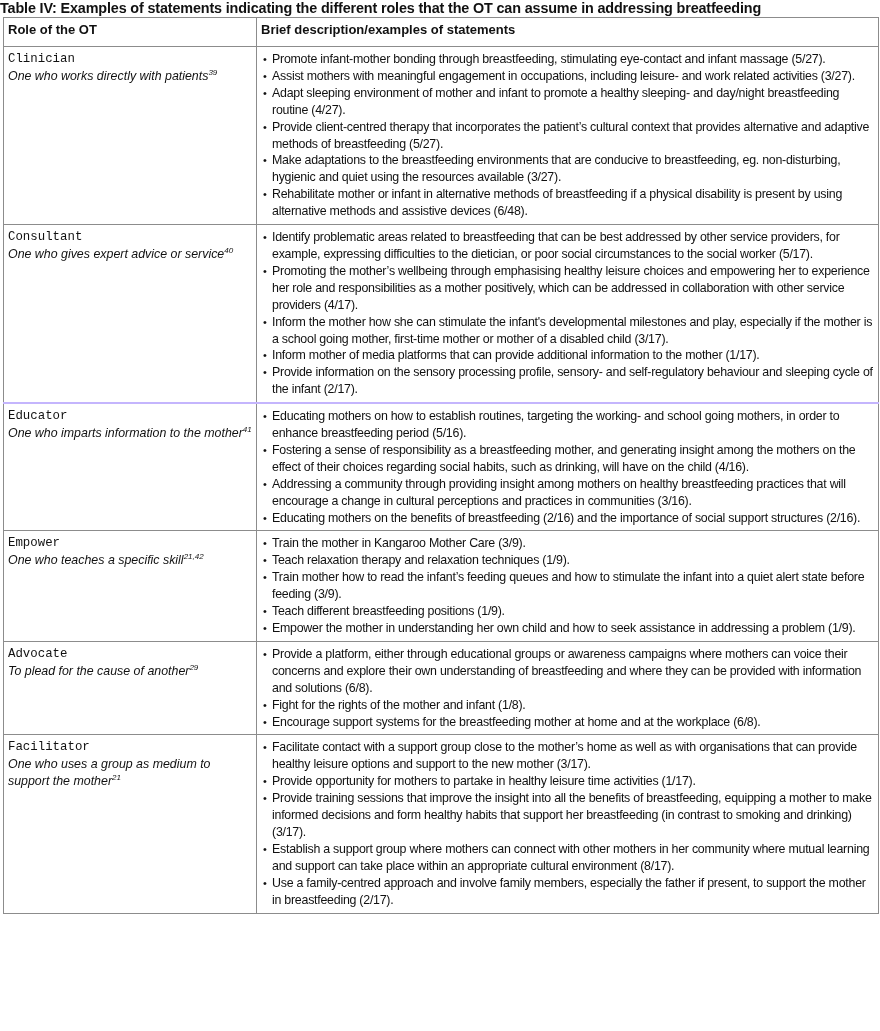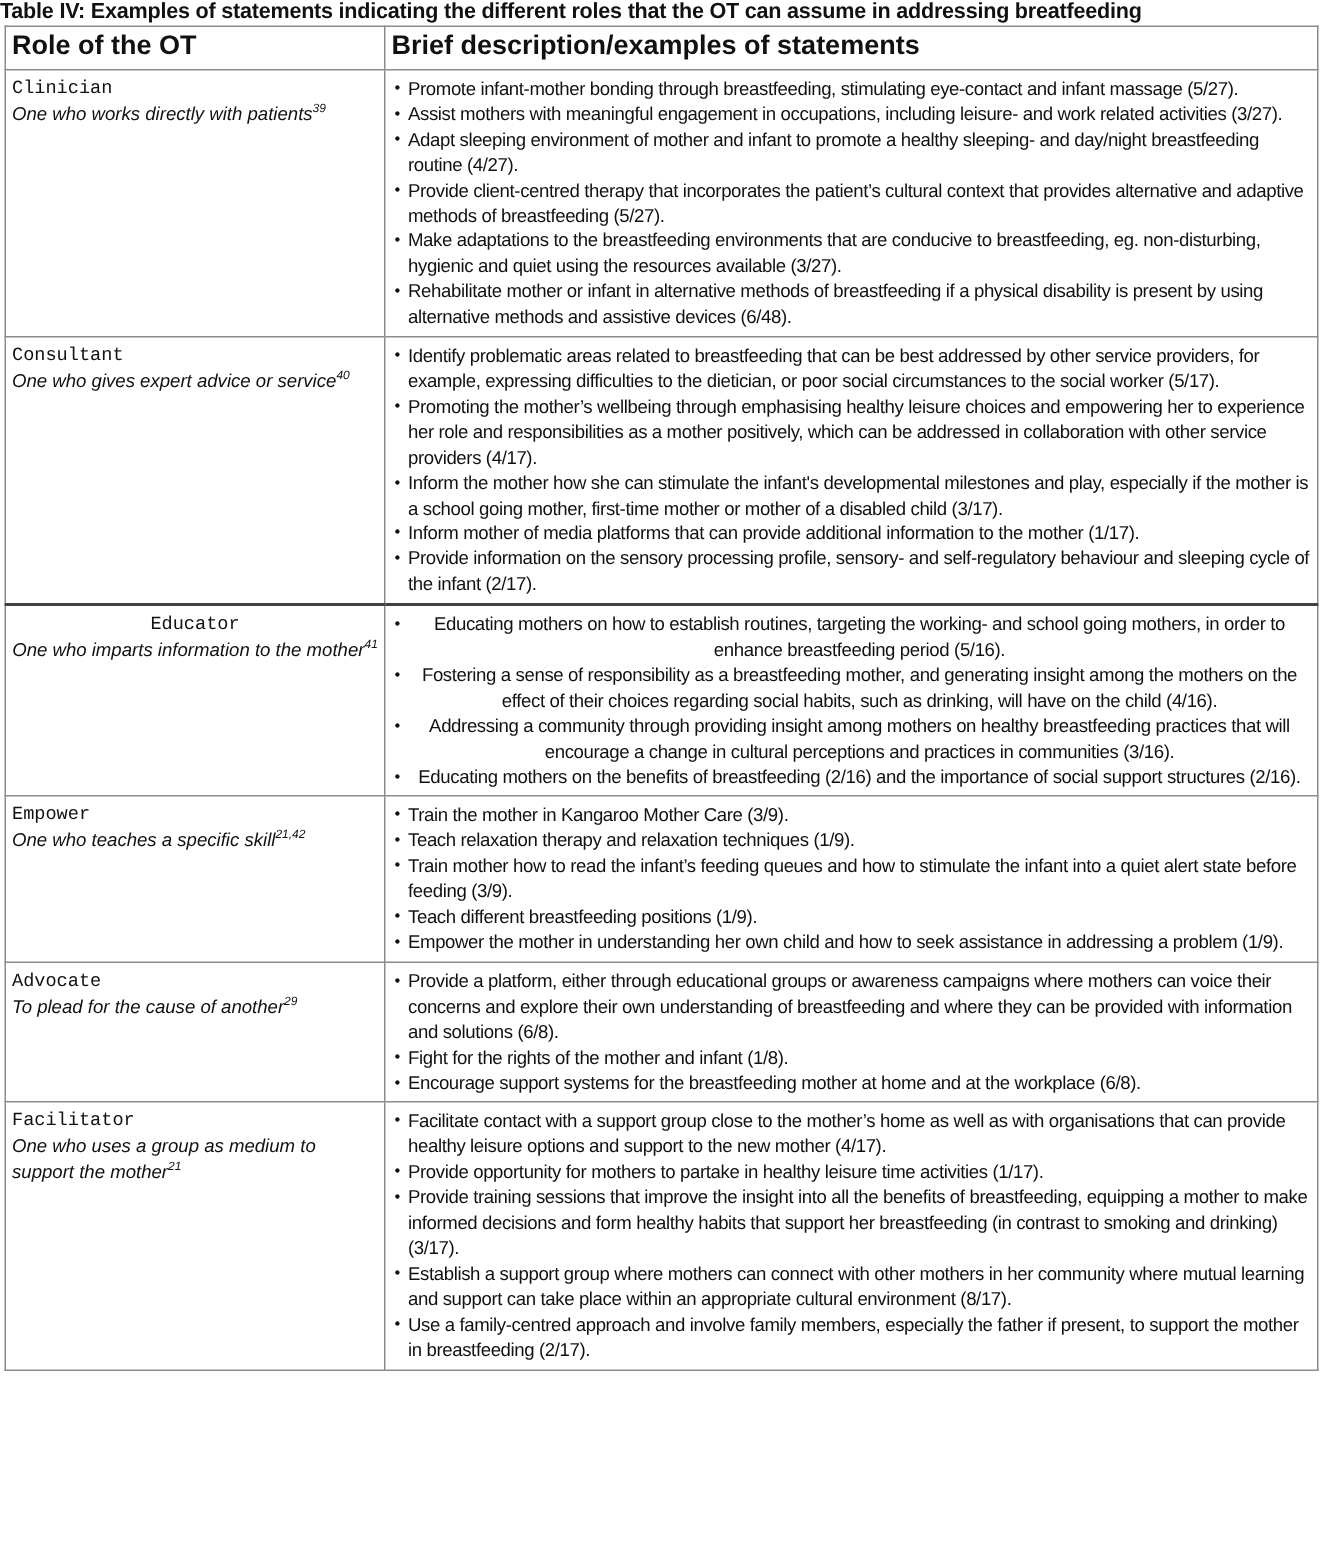--- a/index.html
+++ b/index.html
@@ -27,32 +27,32 @@
     width:875px;
     table-layout:fixed;
   }
   table.t td, table.t th {
     border:1px solid #8c8c8c;
     vertical-align:top;
     font-size:12.4px;
     line-height:16.9px;
     text-align:left;
   }
-  table.t th { font-weight:bold; padding:4px 4px 4px 4px; height:20px; font-size:18px; }
+  table.t th { font-weight:bold; padding:4px 4px 4px 4px; height:20px; font-size:13px; }
   col.c1 { width:253px; }
   col.c2 { width:622px; }
   td.role { padding:4px 4px 4px 4px; }
   td.stmts { padding:4px 4px 4px 6px; }
   .role-name { display:block;font-family:Liberation Mono, monospace; }
   .role-def { display:block; font-style:italic; }
   .sup { font-size:8px; vertical-align:super; line-height:0; }
   ul.s { margin:0; padding:0; list-style:none; }
   ul.s li { position:relative; padding-left:9px; letter-spacing:-0.25px; }
   ul.s li::before { content:"•"; position:absolute; left:0; top:0; font-size:11px; }
-  tr.sep-thick td { border-top:2px solid #404040;text-align:center; }
+  tr.sep-thick td { border-top:2px solid #c4b5fd; }
 </style>
 </head>
 <body>
 
 <div class="caption">Table IV: Examples of statements indicating the different roles that the OT can assume in addressing breatfeeding</div>
 
 <table class="t">
   <colgroup>
       <col class="c1">
       <col class="c2">
@@ -137,21 +137,21 @@
           </ul>
         </td>
       </tr>
       <tr>
         <td class="role">
           <span class="role-name">Facilitator</span>
           <span class="role-def"><span>One who uses a group as medium to support the mother</span><span class="sup">21</span></span>
         </td>
         <td class="stmts">
           <ul class="s">
-            <li>Facilitate contact with a support group close to the mother’s home as well as with organisations that can provide healthy leisure options and support to the new mother (4/17).</li>
+            <li>Facilitate contact with a support group close to the mother’s home as well as with organisations that can provide healthy leisure options and support to the new mother (3/17).</li>
             <li>Provide opportunity for mothers to partake in healthy leisure time activities (1/17).</li>
             <li>Provide training sessions that improve the insight into all the benefits of breastfeeding, equipping a mother to make informed decisions and form healthy habits that support her breastfeeding (in contrast to smoking and drinking) (3/17).</li>
             <li>Establish a support group where mothers can connect with other mothers in her community where mutual learning and support can take place within an appropriate cultural environment (8/17).</li>
             <li>Use a family-centred approach and involve family members, especially the father if present, to support the mother in breastfeeding (2/17).</li>
           </ul>
         </td>
       </tr>
     </tbody>
 </table>
 

